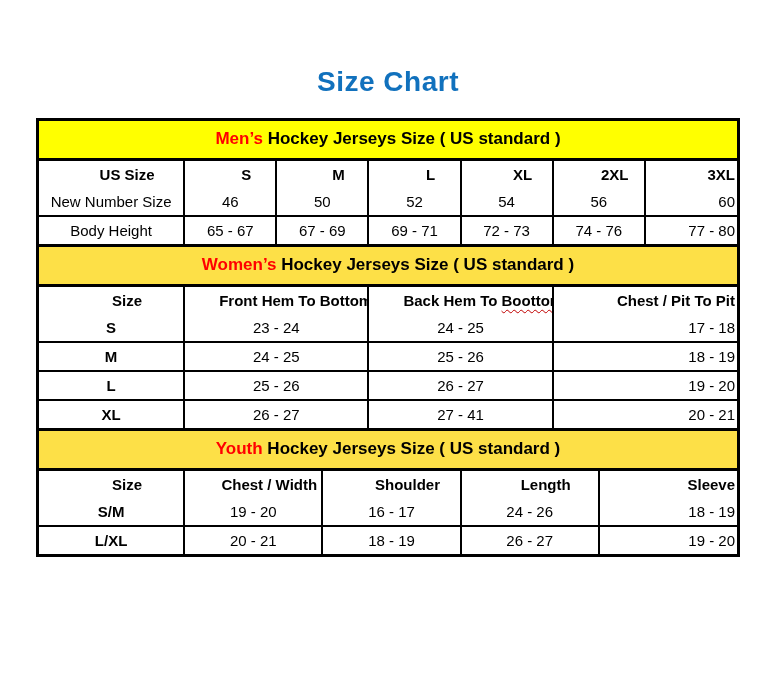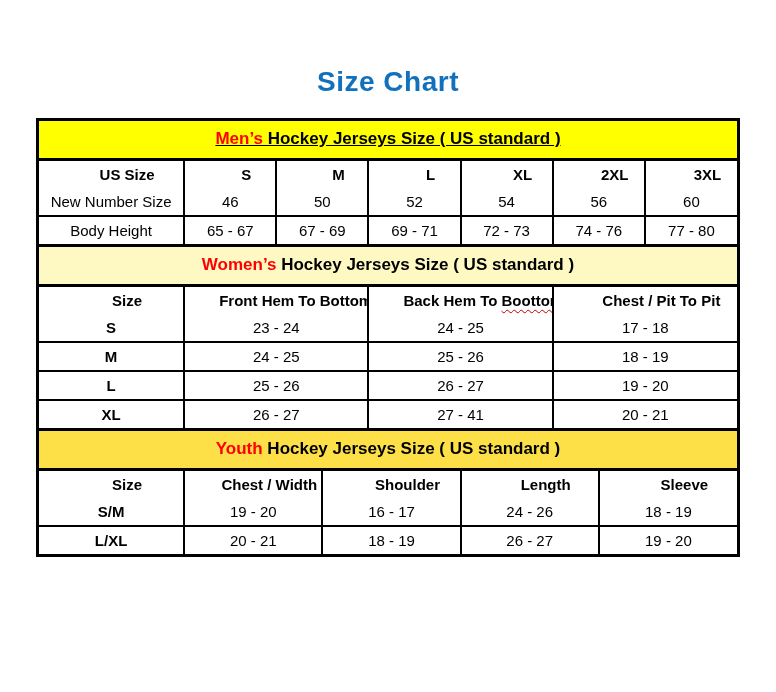--- a/index.html
+++ b/index.html
@@ -57,39 +57,39 @@
     height: 21px;
     line-height: 19px;
     color: #000000;
     overflow: hidden;
     white-space: nowrap;
   }
   th { font-weight: bold; padding-left: 34px; }
   td { font-weight: normal; }
   td.bold { font-weight: bold; }
   tr > :first-child { border-left: none; }
-  tr > :last-child  { border-right: none; }
+  tr > :last-child  { border-right: none; text-align: right; }
   tr:first-child > * { border-top: none; }
   tr:last-child  > * { border-bottom: none; }
   .sq {
     text-decoration: underline;
     text-decoration-style: wavy;
     text-decoration-color: #C00000;
     text-decoration-thickness: 1px;
     text-underline-offset: 3px;
   }
 </style>
 </head>
 <body>
 
 <div class="page">
   <h1 class="title" style="color: rgb(17, 113, 189);">Size Chart</h1>
   <div class="chart" id="chart">
       <div class="section">
-        <div class="band" style="background: rgb(255, 255, 0); text-decoration: underline;"><span class="hl" style="color: rgb(255, 0, 0);">Men’s</span><span> Hockey Jerseys Size ( US standard )</span></div>
+        <div class="band" style="background: rgb(255, 255, 0);"><span class="hl" style="color: rgb(255, 0, 0);">Men’s</span><span> Hockey Jerseys Size ( US standard )</span></div>
         <table>
           <colgroup>
             <col style="width: 20.8%;">
             <col style="width: 13.2%;">
             <col style="width: 13.2%;">
             <col style="width: 13.2%;">
             <col style="width: 13.2%;">
             <col style="width: 13.2%;">
             <col style="width: 13.2%;">
           </colgroup>
@@ -120,21 +120,21 @@
               <td>67 - 69</td>
               <td>69 - 71</td>
               <td>72 - 73</td>
               <td>74 - 76</td>
               <td>77 - 80</td>
             </tr>
           </tbody>
         </table>
       </div>
       <div class="section">
-        <div class="band" style="background: #fef9c3;"><span class="hl" style="color: rgb(255, 0, 0);">Women’s</span><span> Hockey Jerseys Size ( US standard )</span></div>
+        <div class="band" style="background: #fde047;"><span class="hl" style="color: rgb(255, 0, 0);">Women’s</span><span> Hockey Jerseys Size ( US standard )</span></div>
         <table>
           <colgroup>
             <col style="width: 20.8%;">
             <col style="width: 26.4%;">
             <col style="width: 26.4%;">
             <col style="width: 26.4%;">
           </colgroup>
           <thead>
             <tr>
               <th>Size</th>

